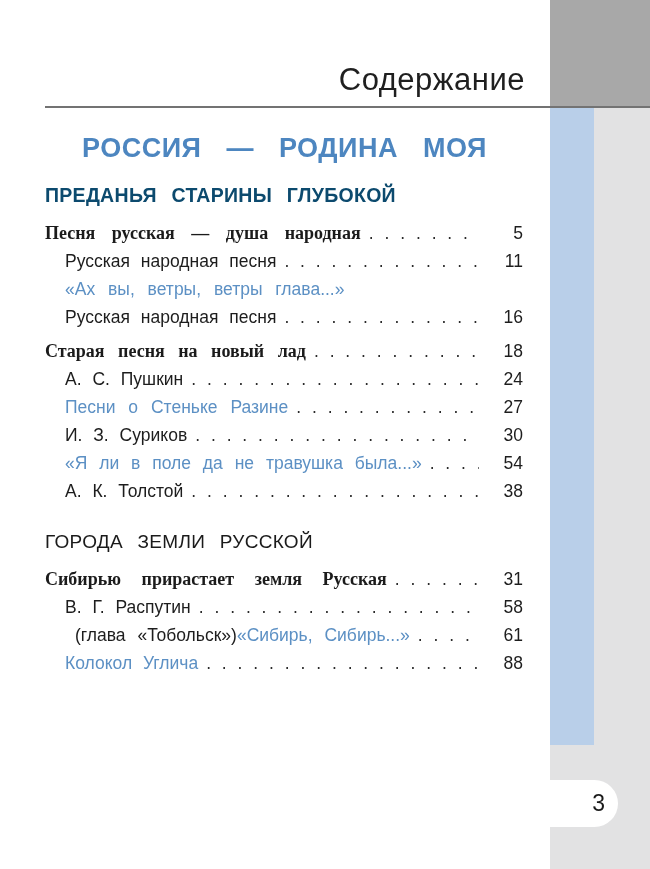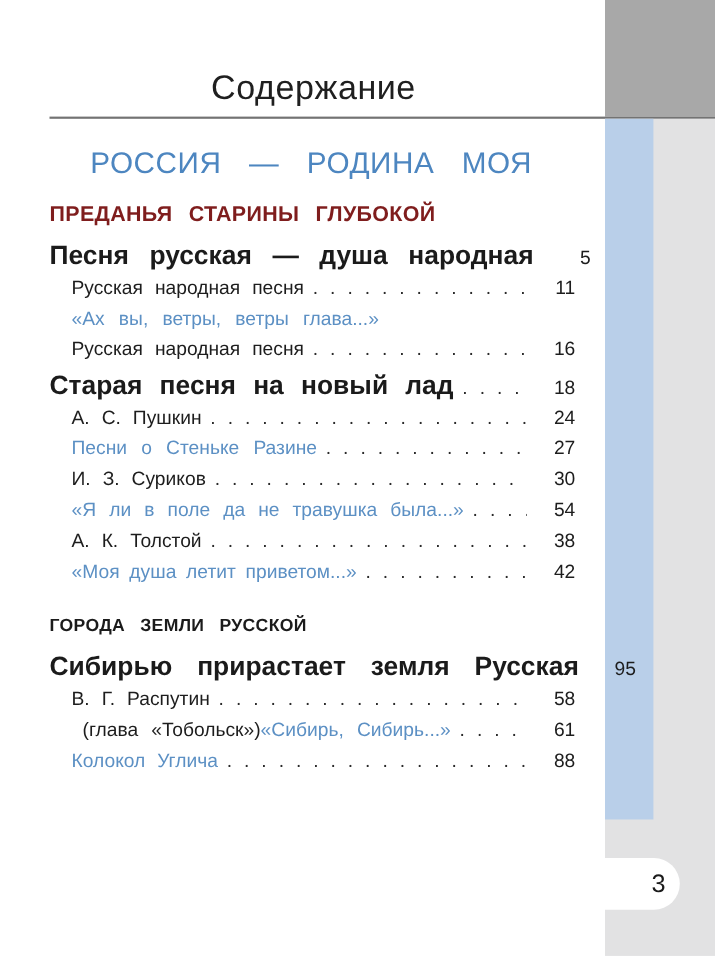--- a/index.html
+++ b/index.html
@@ -15,50 +15,50 @@
   .page-tab {
     position:absolute; left:505px; top:780px; width:113px; height:47px;
     background:#ffffff; border-radius:0 23.5px 23.5px 0;
     display:flex; align-items:center; justify-content:flex-end;
     padding-right:13px; box-sizing:border-box;
     font-size:23px; color:#1b1b1b;
   }
   
   .content { position:absolute; left:45px; top:0; width:480px; }
   .title {
-    position:absolute; top:62px; left:0; width:100%; text-align:center;
+    position:absolute; top:62px; left:0; width:100%; text-align:right;
     font-size:31px; letter-spacing:0.5px; color:#1f1f1f;
   }
   .part-heading {
     position:absolute; top:133px; left:37px; white-space:nowrap;
-    font-size:27px; font-weight:normal; letter-spacing:0.5px;
+    font-size:27px; font-weight:bold; letter-spacing:0.5px;
     word-spacing:17px; color:#4d86c0;
   }
   .sub-heading1 {
     position:absolute; top:184px; left:0; white-space:nowrap;
     font-size:19.5px; font-weight:bold; letter-spacing:0.3px;
-    word-spacing:9px; color:#7f1d1d;
+    word-spacing:9px; color:#0c4a6e;
   }
   .list { position:absolute; top:219px; left:0; width:478px; }
   .row { display:flex; align-items:baseline; height:28px; line-height:28px; font-size:17.5px; }
   .row.ind { padding-left:20px; }
   .row.mt6 { margin-top:6px;justify-content:space-between; }
   .t { white-space:nowrap; }
-  .b { font-weight:bold; font-size:24px; color:#1b1b1b; }
+  .b { font-weight:bold; font-size:18px; color:#1b1b1b;font-family:Liberation Serif, serif; }
   .q { color:#5c90c4; }
   .sfx { margin-left:10px; color:#1d1d1d; }
   .dots { flex:1 1 auto; overflow:hidden; white-space:nowrap; margin:0 12px 0 8px; color:#2a2a2a; }
   .dots::after {
     content:". . . . . . . . . . . . . . . . . . . . . . . . . . . . . . . . . . . . . . . . . . . . . . . . . .";
     letter-spacing:3px;
   }
   .pg { flex:0 0 32px; width:32px; text-align:right; color:#1d1d1d; }
   .sub-heading2 {
     margin-top:25px; margin-bottom:11px; height:24px; line-height:24px; white-space:nowrap;
-    font-size:16px; font-weight:bold; letter-spacing:0.3px; word-spacing:9px; color:#1b1b1b;
+    font-size:19px; font-weight:normal; letter-spacing:0.3px; word-spacing:9px; color:#1b1b1b;
   }
   .ws4 { word-spacing:4px; } .ws6 { word-spacing:6px; } .ws7 { word-spacing:7px; }
   .ws8 { word-spacing:8px; } .ws9 { word-spacing:9px; } .ws10 { word-spacing:10px; }
   .ws12 { word-spacing:12px; } .ws16 { word-spacing:16px; }
 </style>
 </head>
 <body>
 
 <div class="page">
 
@@ -130,32 +130,27 @@
         <span class="dots"></span>
         <span class="pg">54</span>
       </div>
 
       <div class="row ind">
         <span class="t ws6">А. К. Толстой</span>
         <span class="dots"></span>
         <span class="pg">38</span>
       </div>
 
-      <div class="row ind">
-        <span class="t q ws4">«Моя душа летит приветом...»</span>
-        <span class="dots"></span>
-        <span class="pg">42</span>
-      </div>
 
       <div class="sub-heading2">ГОРОДА ЗЕМЛИ РУССКОЙ</div>
 
       <div class="row">
         <span class="t b ws16">Сибирью прирастает земля Русская</span>
         <span class="dots"></span>
-        <span class="pg">95</span>
+        <span class="pg">31</span>
       </div>
 
       <div class="row ind">
         <span class="t ws6">В. Г. Распутин</span>
         <span class="dots"></span>
         <span class="pg">58</span>
       </div>
 
       <div class="row ind">
         <span class="t sfx ws7">(глава «Тобольск»)</span>

